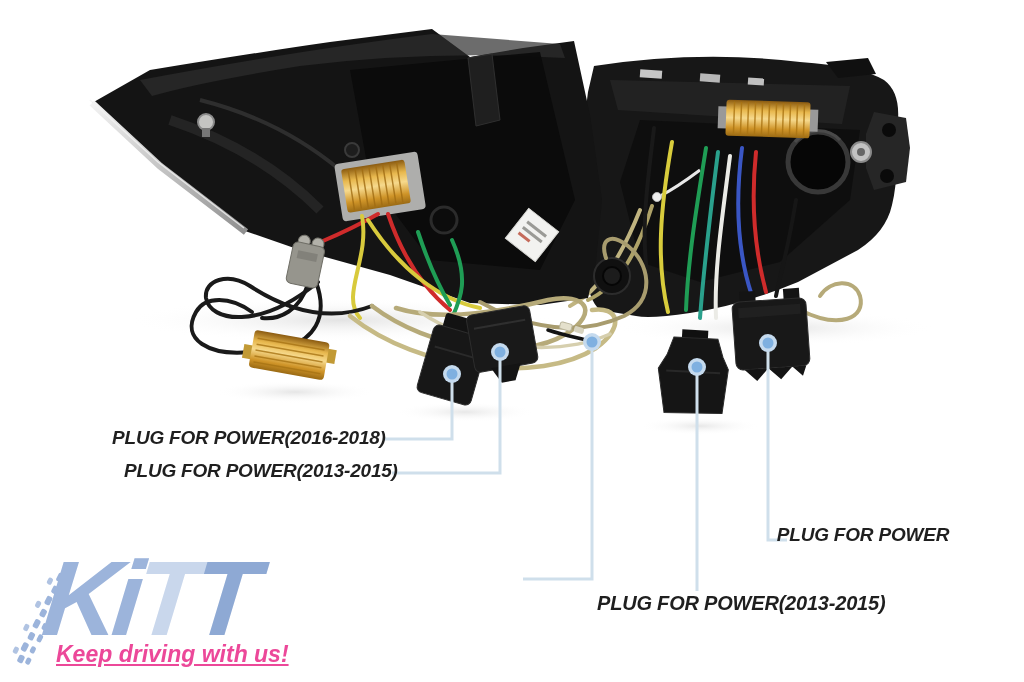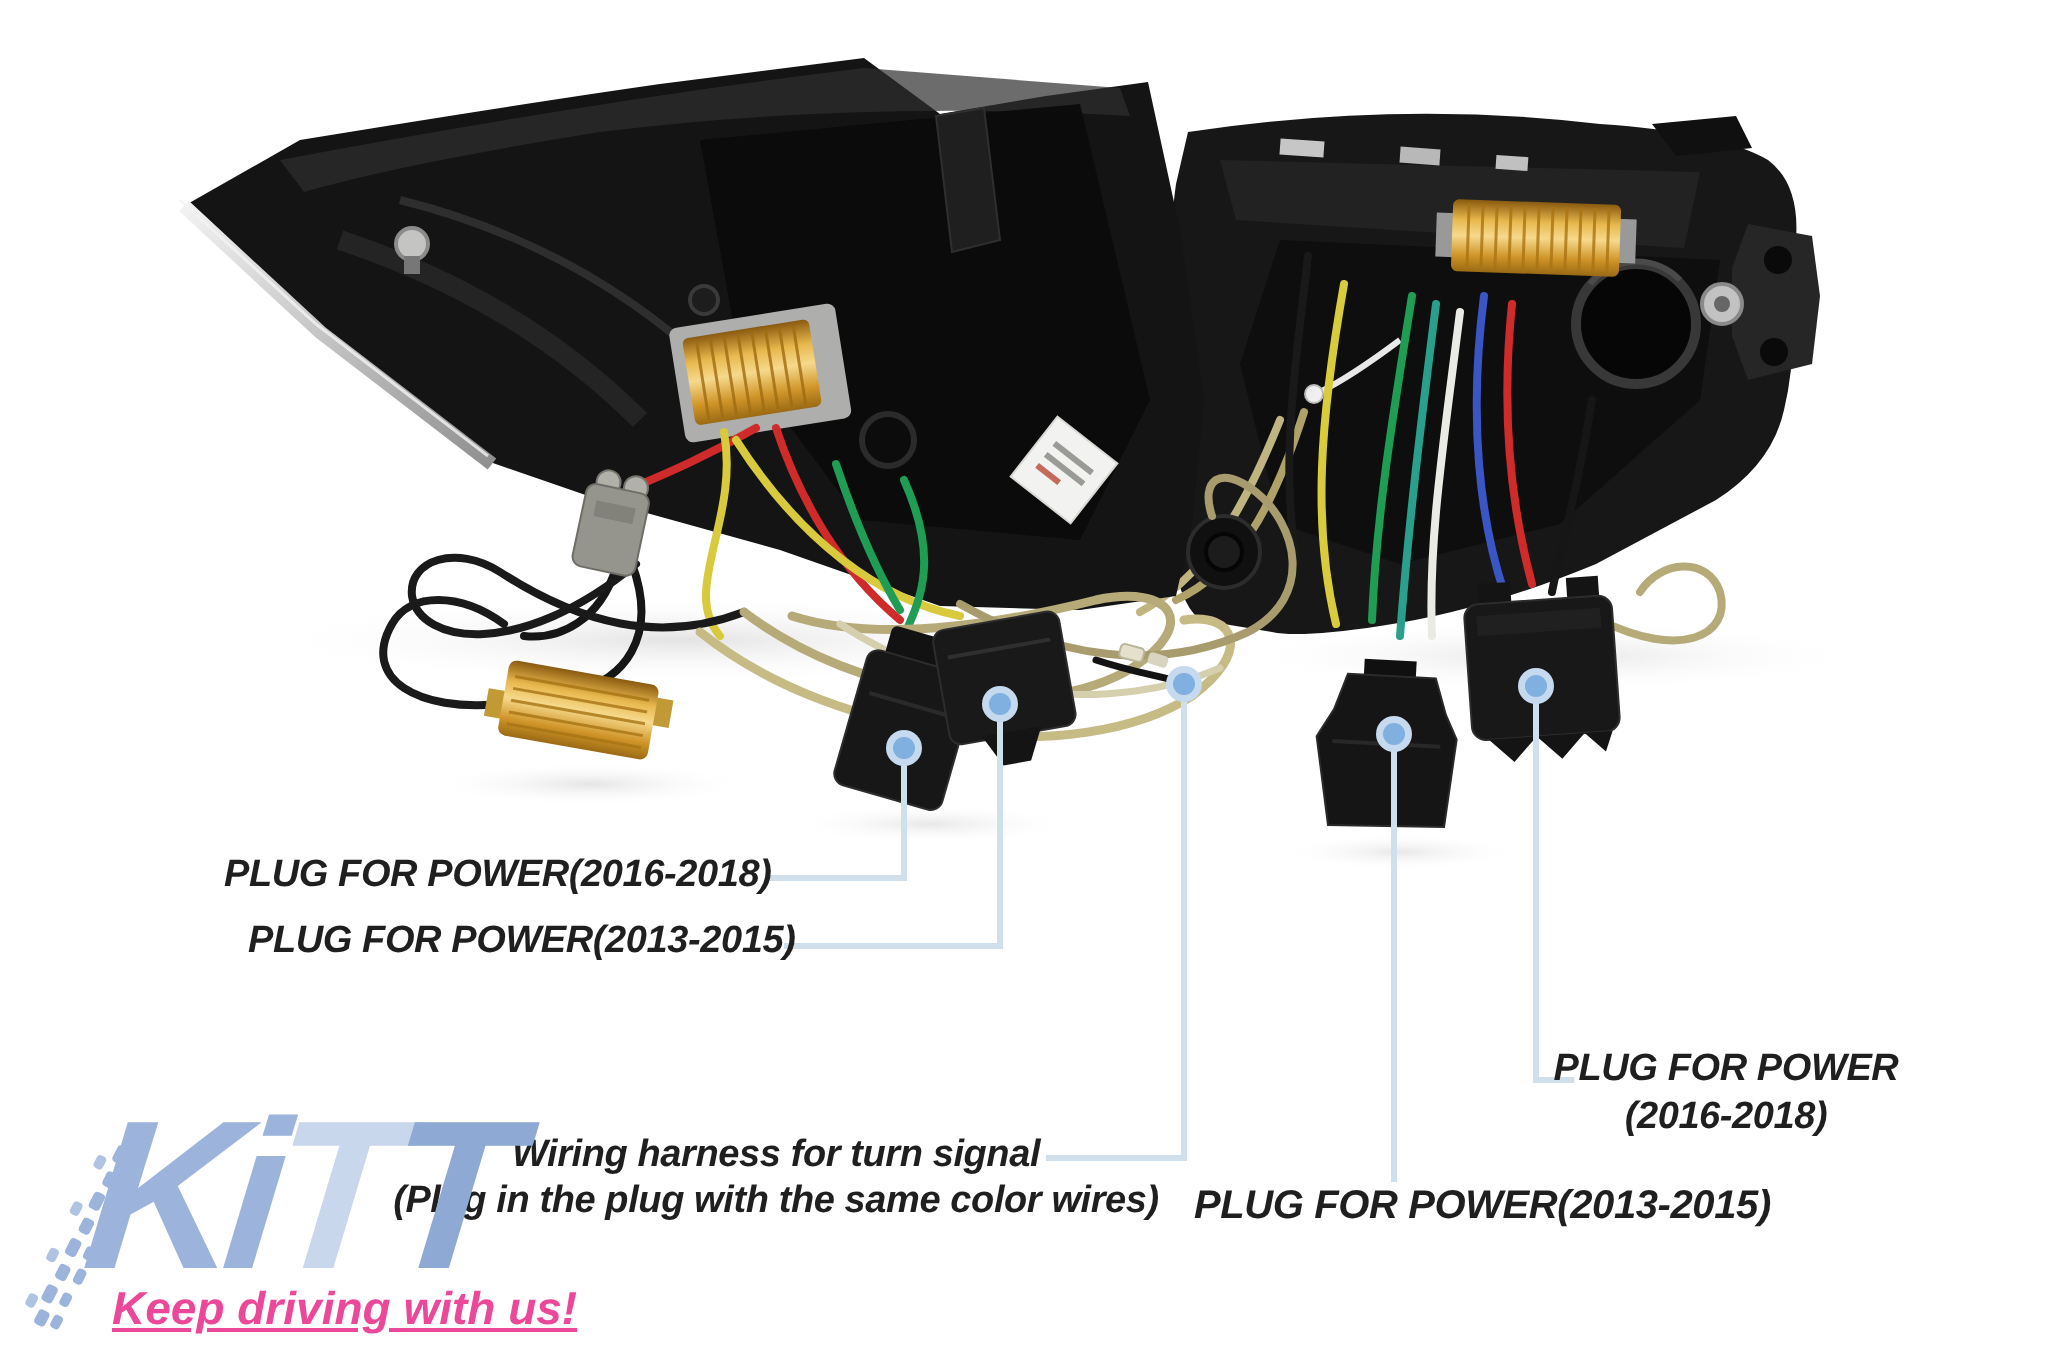--- a/index.html
+++ b/index.html
@@ -257,28 +257,23 @@
           <circle cx="768" cy="343" r="9" fill="#c5daee"></circle>
           <circle cx="768" cy="343" r="5.5" fill="#7fb0e0"></circle>
         </g>
   </g>
 </svg>
 
 <div class="lbl" id="lbl-left-2016" style="left:112px;top:427px;">PLUG FOR POWER(2016-2018)</div>
 
 <div class="lbl" id="lbl-left-2013" style="left:124px;top:460px;">PLUG FOR POWER(2013-2015)</div>
 
-<div class="lbl center" style="left:158px;top:566px;width:460px;line-height:23px;">
-  <div class="ln">Wiring harness for turn signal</div>
-  <div class="ln">(Plug in the plug with the same color wires)</div>
-</div>
 
 <div class="lbl center" style="left:772px;top:523px;width:182px;line-height:24px;">
   <div class="ln">PLUG FOR POWER</div>
-  <div class="ln">(2016-2018)</div>
 </div>
 
 <div class="lbl" id="lbl-right-2013" style="left:597px;top:592px;">PLUG FOR POWER(2013-2015)</div>
 
 <div class="logo">
   <span class="visually-hidden">KiTT</span>
   <svg width="52" height="118" viewBox="0 0 52 118" style="position:absolute;left:0;top:6px;">
     <g fill="#9cb4db" transform="translate(10 112) rotate(-63)">
       <rect x="0" y="-4" width="8" height="6" rx="2"></rect>
           <rect x="2" y="4" width="7" height="5" rx="2"></rect>

